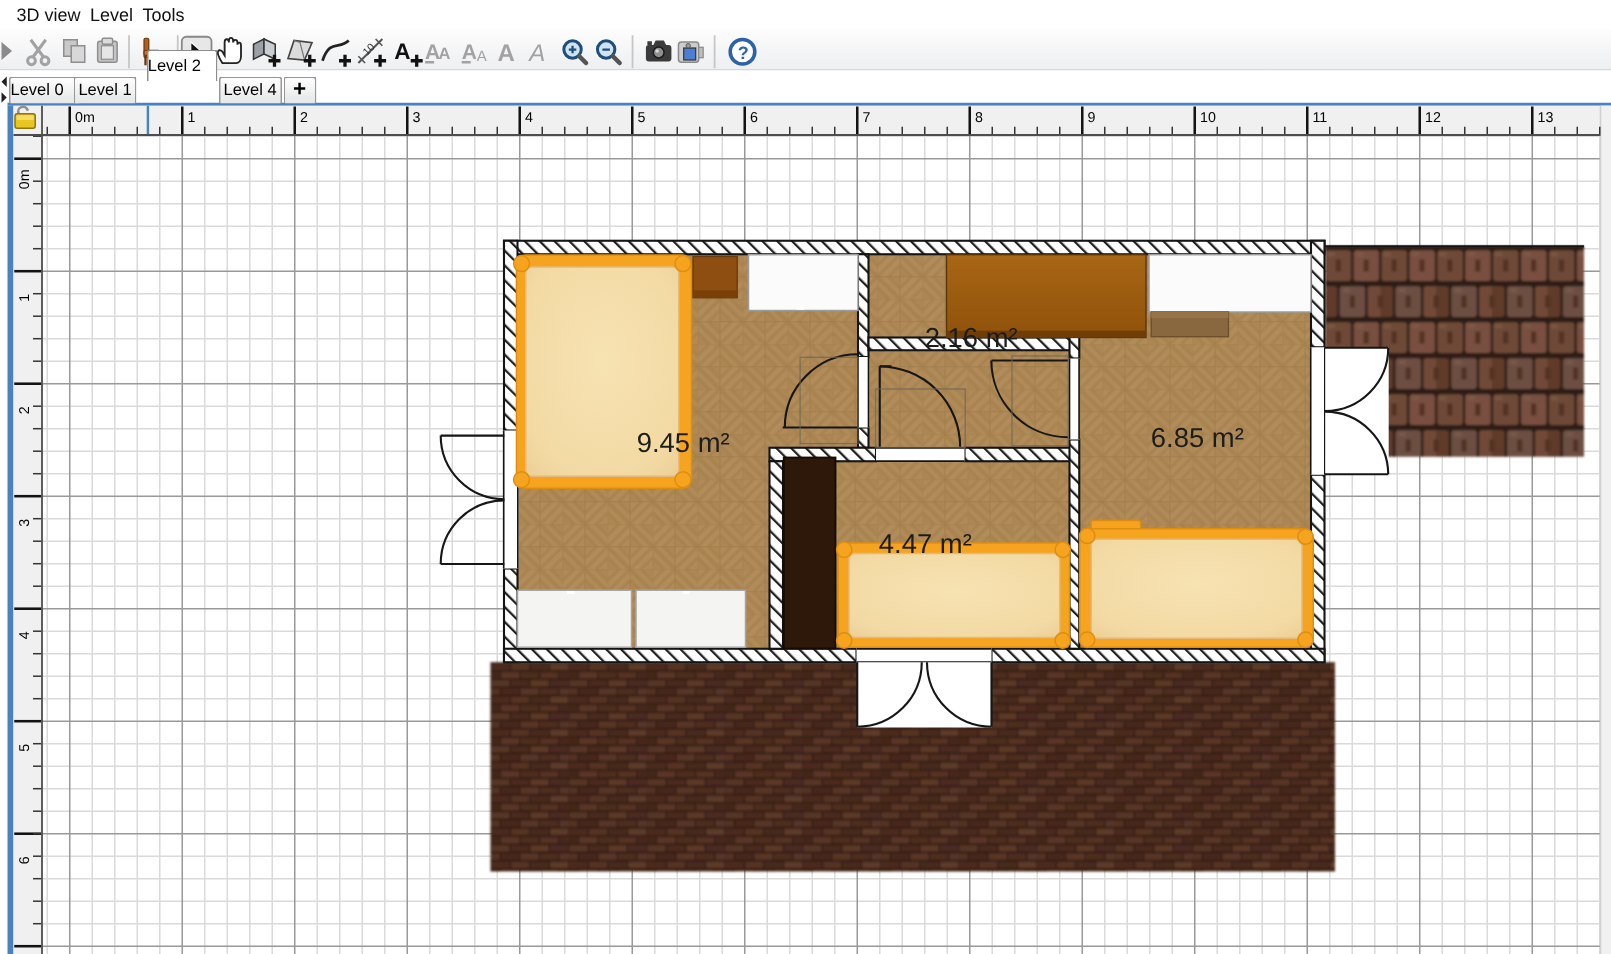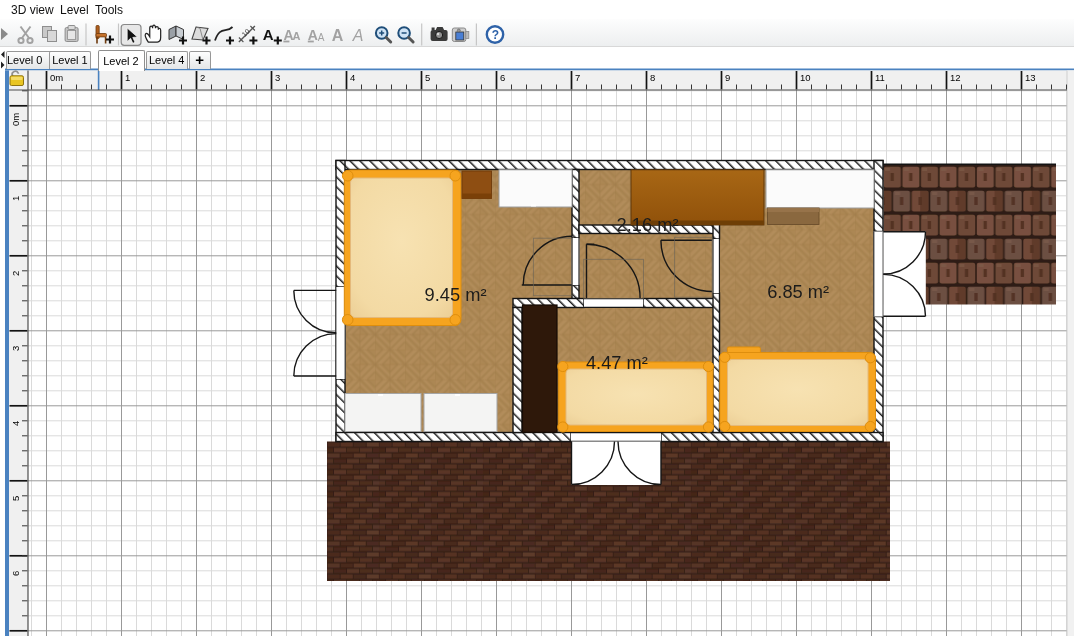--- a/index.html
+++ b/index.html
@@ -580,19 +580,19 @@
       <rect x="5.5" y="-3" width="3" height="7" fill="#BDBDBD" stroke="#8A8A8A" stroke-width="0.8"></rect>
     </g>
     <line x1="476.4" y1="23" x2="476.4" y2="45" stroke="#C6C6C6" stroke-width="1.2"></line>
     <g transform="translate(495,34)">
       <circle cx="0" cy="0" r="8.2" fill="#FFFFFF" stroke="#2E62A8" stroke-width="2.4"></circle>
       <text x="-3.2" y="4.5" font-size="12" font-weight="bold" font-family="Liberation Sans, sans-serif" fill="#2E62A8">?</text>
     </g>
   </svg>
 <div style="position:absolute;left:6px;top:51px;width:47.5px;height:17.5px;background:linear-gradient(#FEFEFE,#E4E6E7);border:1px solid #979797;border-bottom:none;border-radius:2px 2px 0 0;box-sizing:border-box;z-index:1;text-align:left;font-size:11px;line-height:16px">Level 0</div>
 <div style="position:absolute;left:49px;top:51px;width:42.0px;height:17.5px;background:linear-gradient(#FEFEFE,#E4E6E7);border:1px solid #979797;border-bottom:none;border-radius:2px 2px 0 0;box-sizing:border-box;z-index:1;text-align:center;font-size:11px;line-height:16px">Level 1</div>
-<div style="position:absolute;left:97.5px;top:50px;width:47.0px;height:21px;background:#fff;border:1px solid #8E8E8E;border-bottom:none;border-radius:2px 2px 0 0;box-sizing:border-box;z-index:3;text-align:center;font-size:11px;line-height:21px">Level 2</div>
+<div style="position:absolute;left:97.5px;top:33px;width:47.0px;height:21px;background:#fff;border:1px solid #8E8E8E;border-bottom:none;border-radius:2px 2px 0 0;box-sizing:border-box;z-index:3;text-align:left;font-size:11px;line-height:21px">Level 2</div>
 <div style="position:absolute;left:145.5px;top:51px;width:42.5px;height:17.5px;background:linear-gradient(#FEFEFE,#E4E6E7);border:1px solid #979797;border-bottom:none;border-radius:2px 2px 0 0;box-sizing:border-box;z-index:1;text-align:center;font-size:11px;line-height:16px">Level 4</div>
 <div style="position:absolute;left:189px;top:51px;width:21.5px;height:17.5px;background:linear-gradient(#FEFEFE,#E4E6E7);border:1px solid #979797;border-bottom:none;border-radius:2px 2px 0 0;box-sizing:border-box;z-index:1;text-align:center;font-size:15px;font-weight:bold;line-height:15px">+</div>
 <div style="position:absolute;left:0;top:47px;width:5px;height:589px;background:#fff"></div>
 <svg width="8" height="30" style="position:absolute;left:0;top:48px">
     <path d="M1 6.5 L4.5 3 L4.5 10 Z" fill="#222"></path>
     <path d="M1 17 L4.5 13.5 L4.5 20.5 Z" fill="#222" transform="rotate(180 2.75 17)"></path>
   </svg>
 </body></html>

